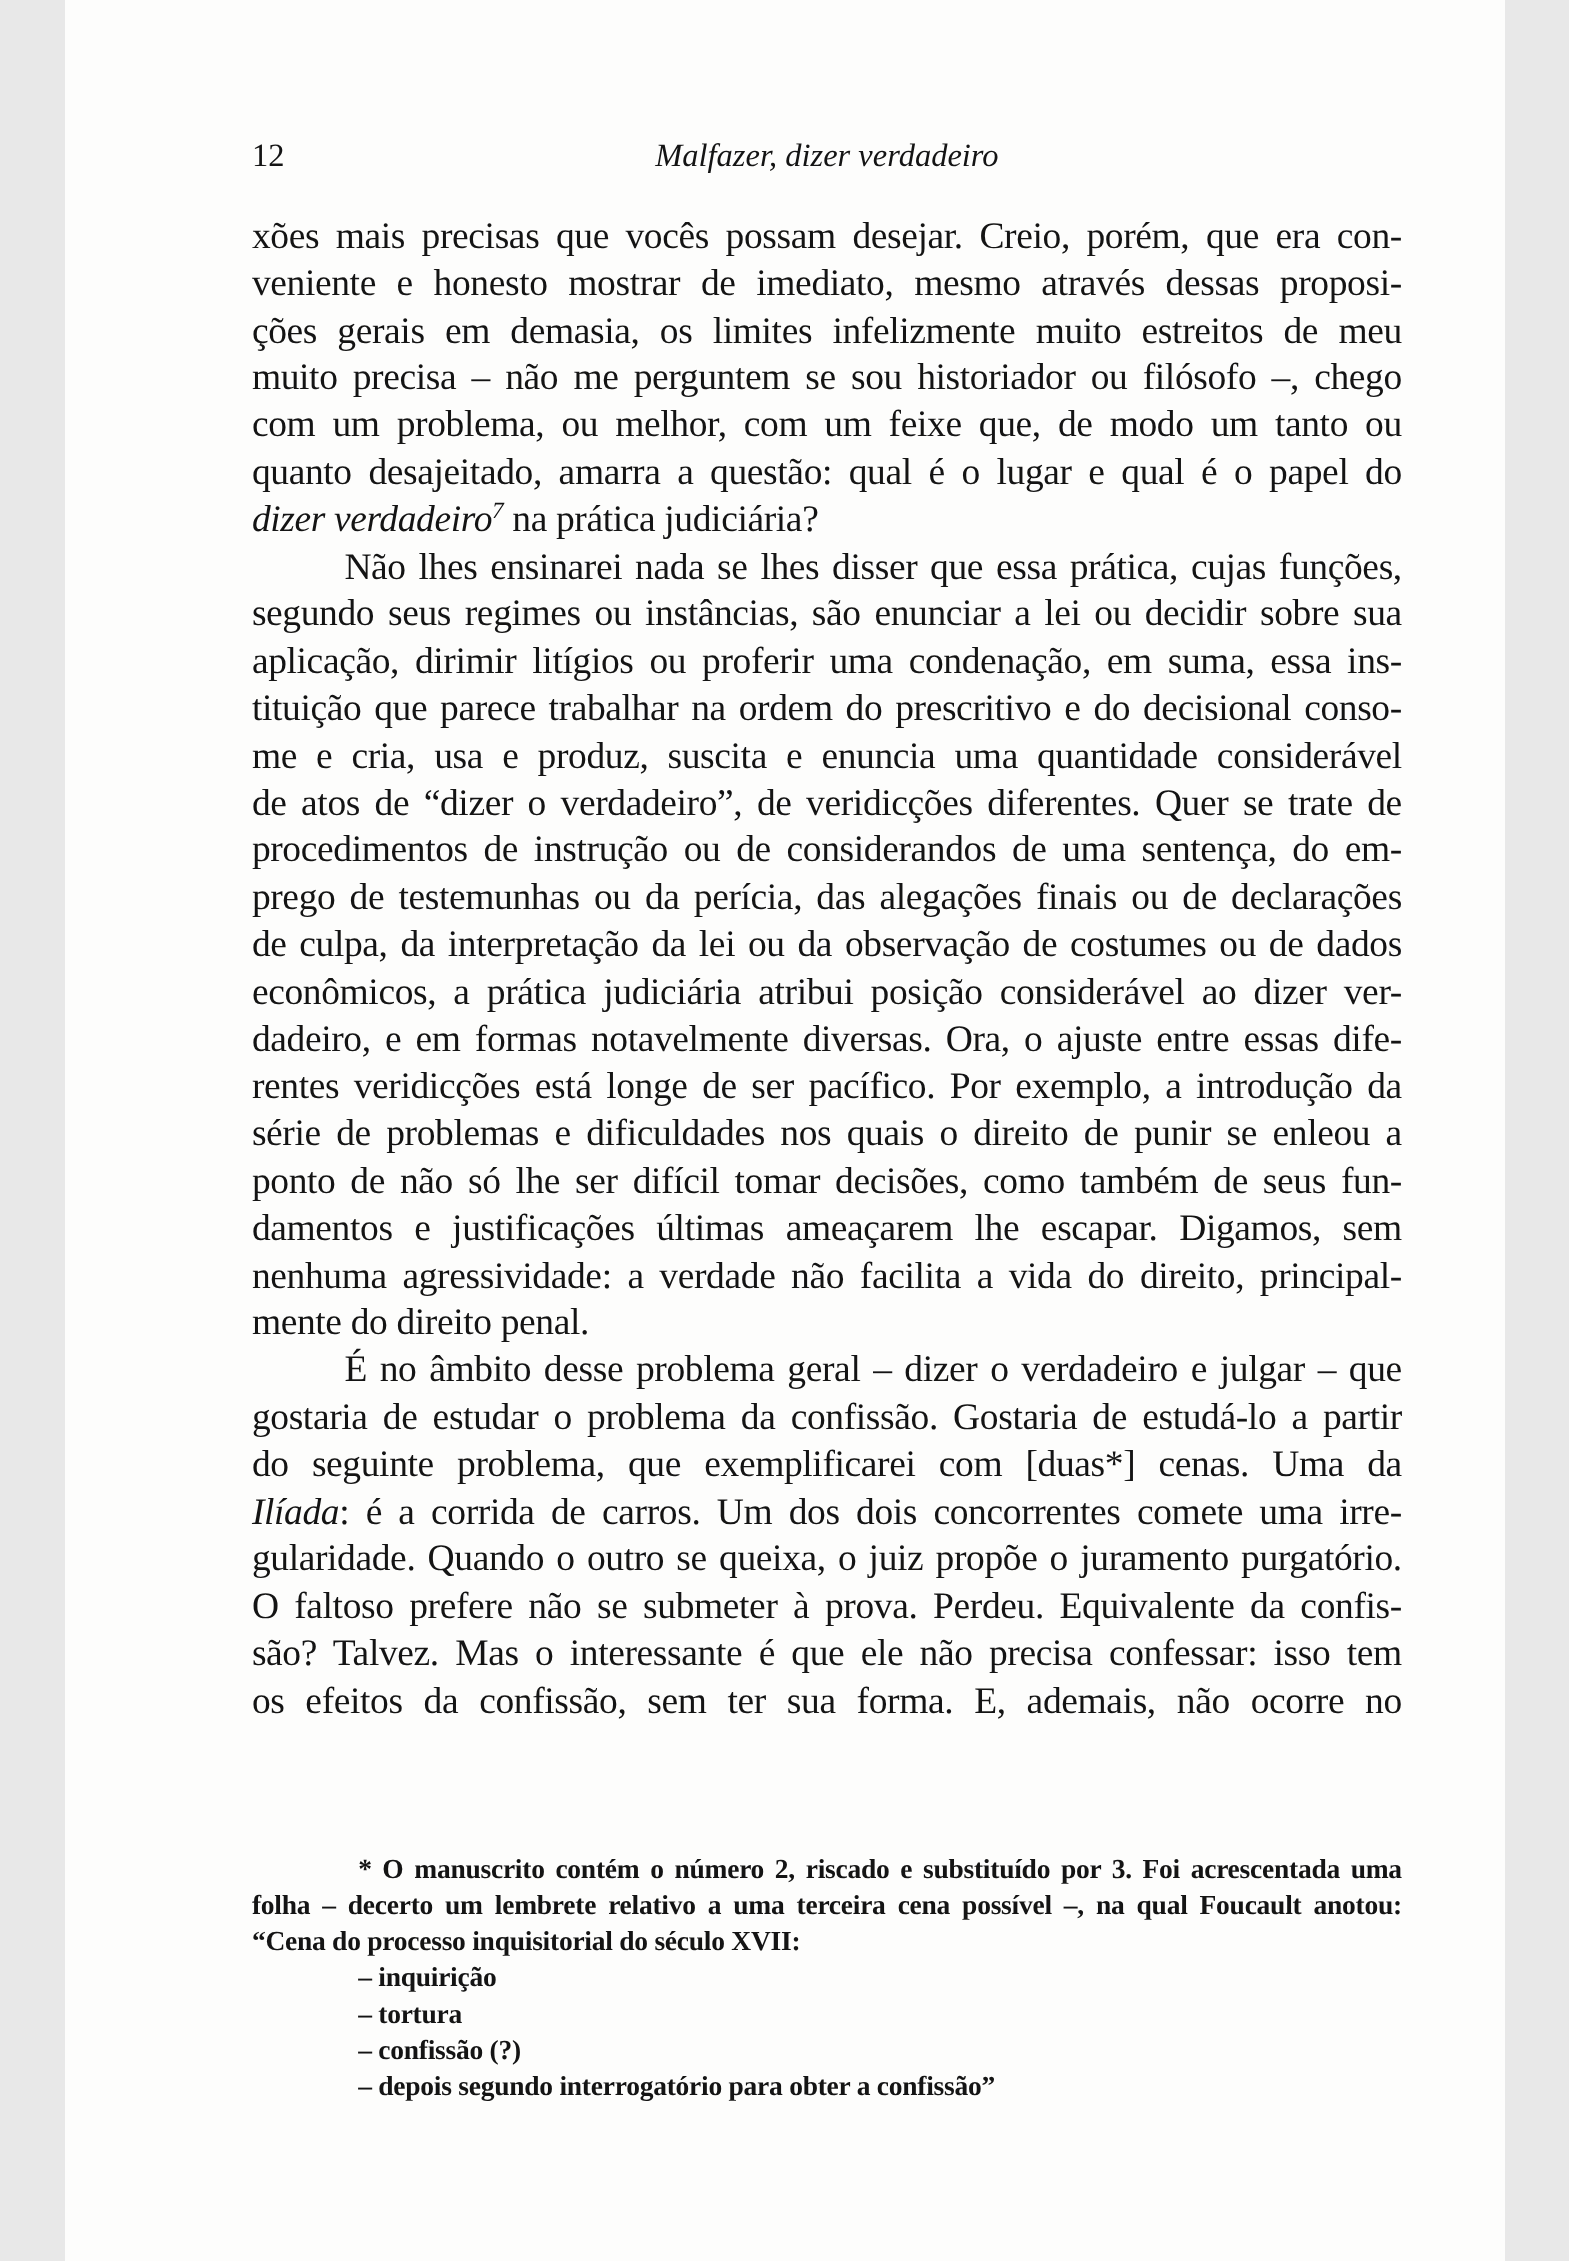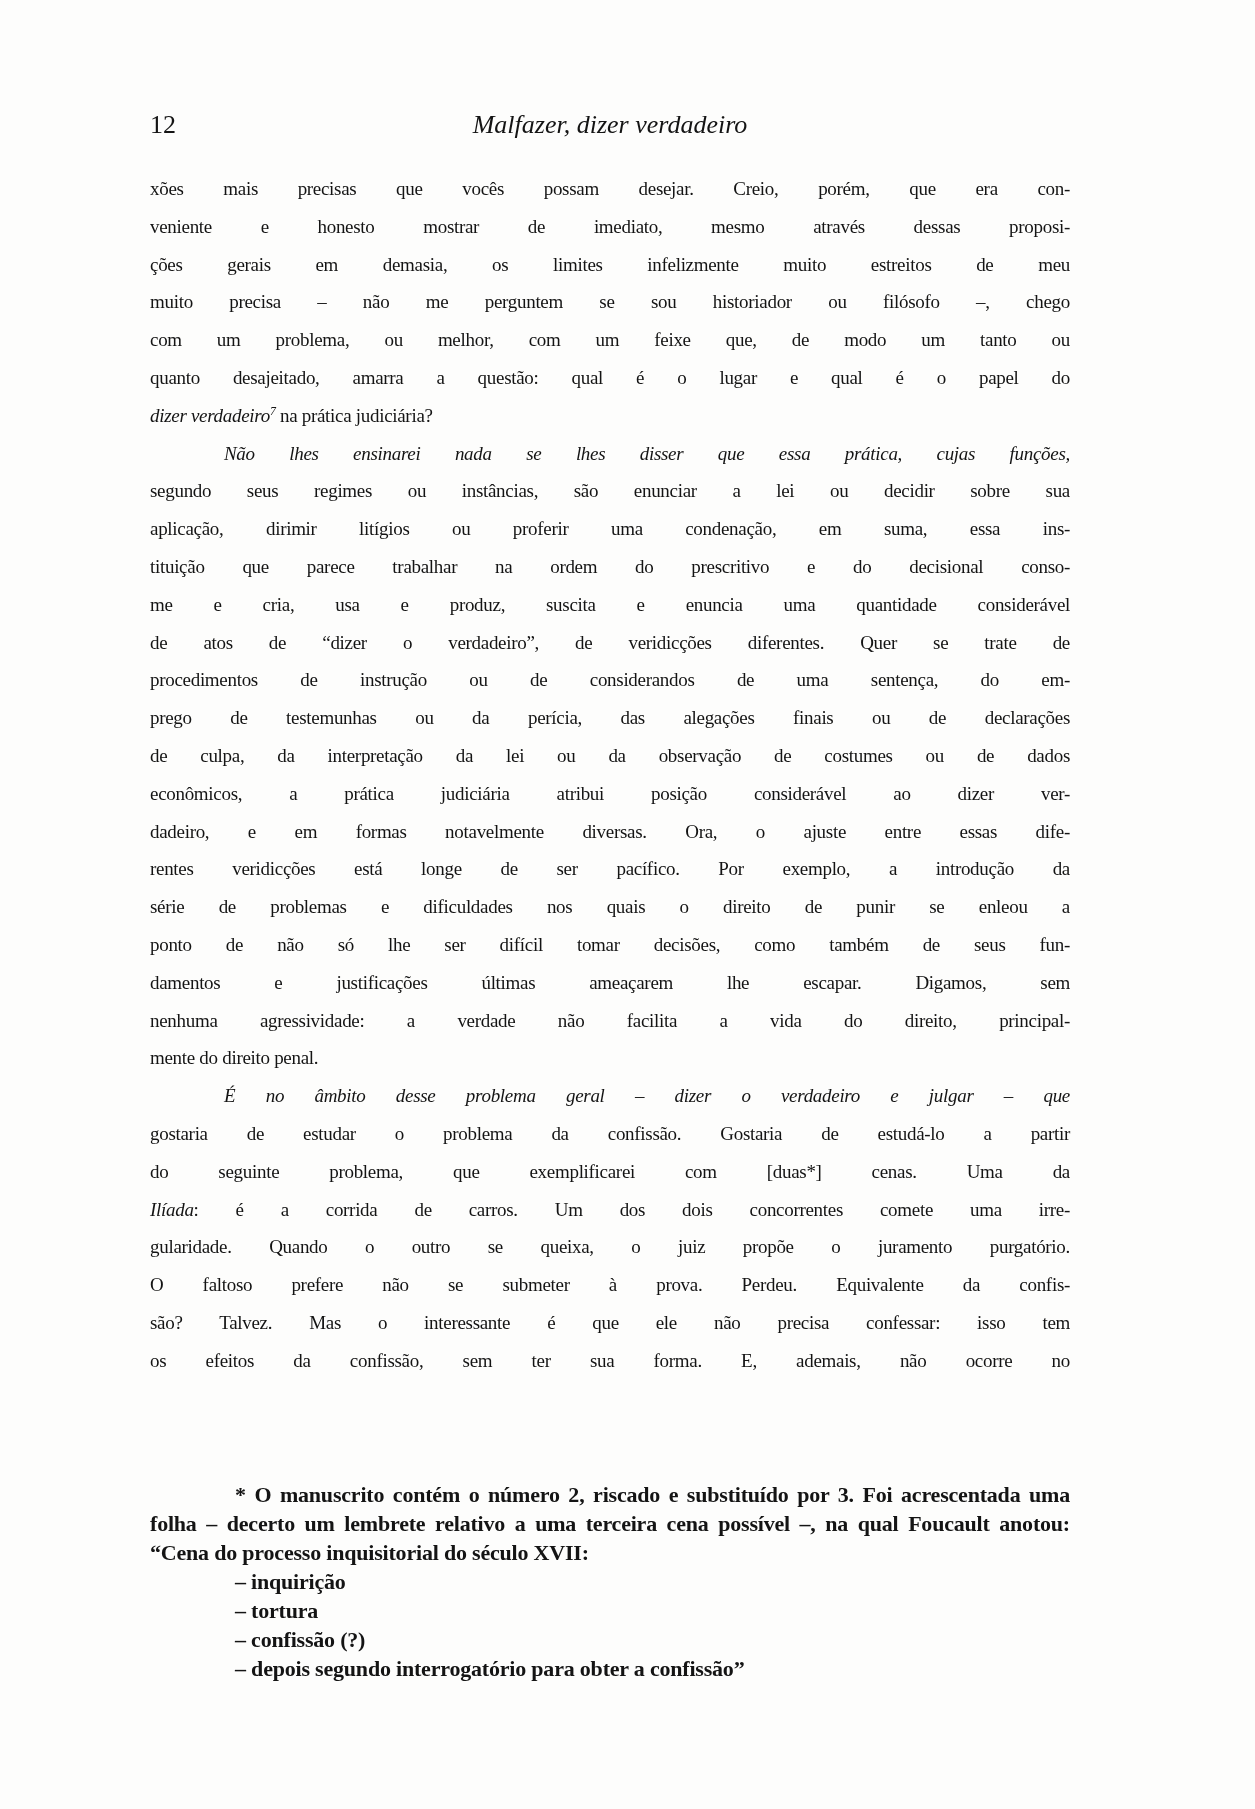--- a/index.html
+++ b/index.html
@@ -1,44 +1,44 @@
 <!DOCTYPE html>
 <html><head>
 <meta charset="utf-8">
 <style>
   html,body{margin:0;padding:0;background:#e8e8e8;}
   .page{
     position:relative;
-    width:1255px;height:1809px;
+    width:1152px;height:1809px;
     background:#fdfdfc;
     color:#141414;
     font-family:"Liberation Serif","DejaVu Serif",serif;
     overflow:hidden;
     margin:0 auto;
   }
   .header{
     position:absolute;left:150px;top:108px;width:920px;height:36px;
     font-size:26px;line-height:34px;
   }
   .page-num{position:absolute;left:0;top:0;font-style:normal;}
   .running-title{display:block;text-align:center;font-style:italic;}
   .body-text{
     position:absolute;left:150px;top:170px;width:920px;
-    font-size:19px;line-height:37.8px;
+    font-size:30px;line-height:37.8px;
     letter-spacing:-0.3px;
   }
   .footnote{
     position:absolute;left:150px;top:1480px;width:920px;
     font-size:22px;line-height:29px;
     letter-spacing:-0.2px;
     font-weight:bold;
   }
   .line{text-align:left;}
   .line.just{text-align:justify;text-align-last:justify;-moz-text-align-last:justify;}
-  .line.ind{text-indent:74px;font-style:italic;}
+  .line.ind{text-indent:74px;}
   .line.fn-ind{text-indent:85px;}
   .line.list{padding-left:85px;}
   .line em{font-style:italic;margin-top:40px;}
   .line sup{font-size:0.62em;font-style:italic;line-height:0;vertical-align:super;}
 </style>
 </head>
 <body>
 
 <div class="page">
   <div class="header">

